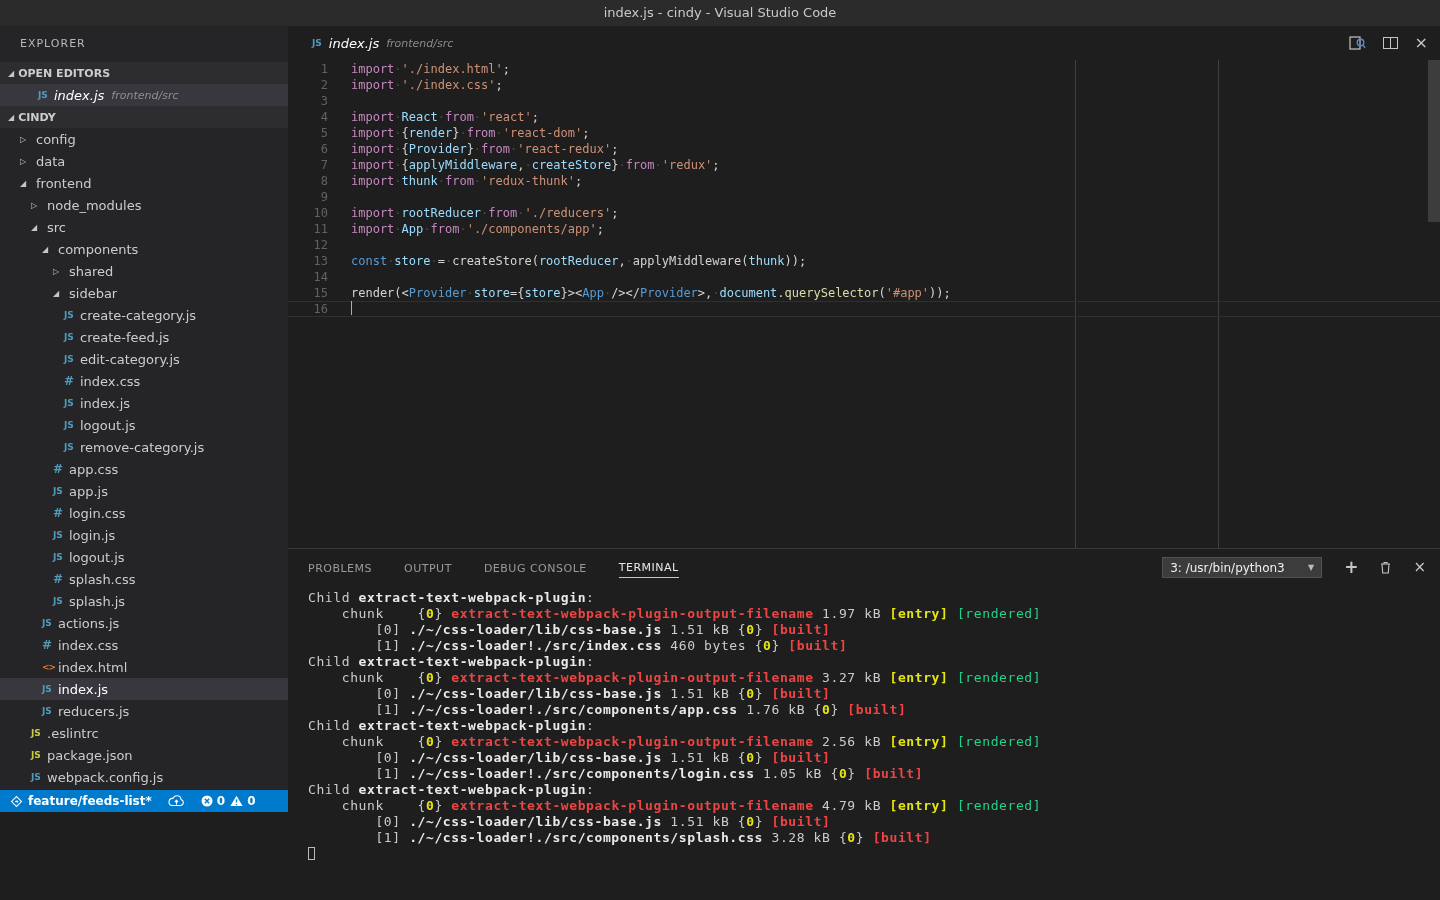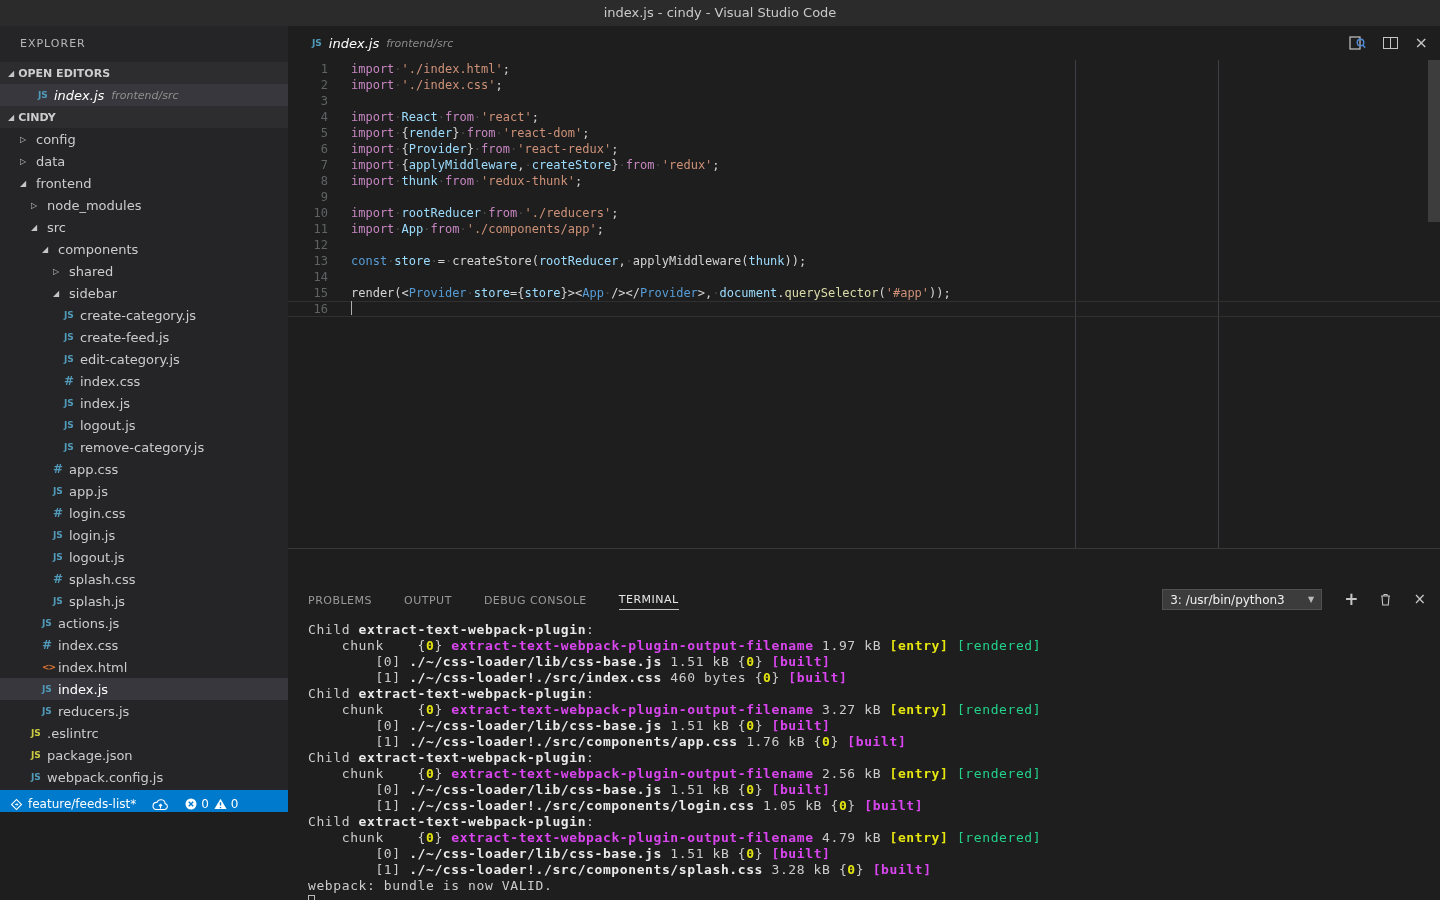--- a/index.html
+++ b/index.html
@@ -59,51 +59,51 @@
   .tk-fn  { color:#dcdcaa; }
   .tk-pl  { color:#d4d4d4; }
   .tk-tag { color:#569cd6; }
   .tk-ws  { color:#4a4a4a; }
   .caret { display:inline-block; width:1px; height:14px; background:#aeafad; vertical-align:-2px; }
   .scroll-thumb { position:absolute; right:0; top:0; width:12px; height:162px;
                   background:rgba(121,121,121,.35); cursor:pointer; }
 
   
   .panel { height:330px; background:#1e1e1e; border-top:1px solid #383838; }
-  .panel-header { height:37px; display:flex; align-items:center; padding:0 14px 0 20px;margin-top:32px; }
+  .panel-header { height:37px; display:flex; align-items:center; padding:0 14px 0 20px; }
   .panel-tab { font-size:11px; letter-spacing:.5px; color:#9a9a9a; margin-right:32px;
                padding:4px 0 3px; cursor:pointer; text-transform:uppercase; }
   .panel-tab.active { color:#e7e7e7; border-bottom:1px solid #c6c6c6; }
   .panel-right { margin-left:auto; display:flex; align-items:center; gap:22px; }
   .terminal-select { width:160px; height:21px; background:#3c3c3c; border:1px solid #515151;
                      color:#f0f0f0; font-size:12px; display:flex; align-items:center;
                      justify-content:space-between; padding:0 7px; cursor:pointer; }
   .terminal-select .dd-arrow { font-size:8px; color:#bbbbbb; }
   .p-icon { color:#c5c5c5; cursor:pointer; display:inline-flex; align-items:center; }
   .plus { font-size:17px; font-weight:bold; line-height:1; }
   .kill-x { font-size:15px; line-height:1; }
 
   .terminal-body { padding:4px 0 0 20px; font-family:"DejaVu Sans Mono", monospace;
                    font-size:13px; line-height:16px; letter-spacing:.6px; color:#cccccc;
                    height:292px; overflow:hidden; cursor:text; }
   .t-line { white-space:pre; height:16px; }
   .td { color:#cccccc; }
   .tb { color:#e9e9e9; font-weight:bold; }
   .tg { color:#23d18b; }
-  .tgb{ color:#d946ef; font-weight:bold; }
+  .tgb{ color:#ef4444; font-weight:bold; }
   .tyb{ color:#e5e510; font-weight:bold; }
   .t-caret { display:inline-block; width:7px; height:13px; border:1px solid #b9b9b9;
              vertical-align:-2px; }
 
   
   .statusbar { height:22px; background:#007acc; color:#ffffff; display:flex;
                align-items:center; font-size:12px; padding:0 10px; }
   .sb-left { display:flex; align-items:center; gap:16px; }
   .sb-right { margin-left:auto; display:flex; align-items:center; gap:16px; }
-  .sb-item { display:flex; align-items:flex-end; gap:5px; cursor:pointer; height:20px; }
+  .sb-item { display:flex; align-items:center; gap:5px; cursor:pointer; height:20px;font-weight:bold; }
   .sb-prob { display:flex; align-items:center; gap:4px; }
 </style>
 </head>
 <body>
 
 <div class="titlebar">index.js - cindy - Visual Studio Code</div>
 
 <div class="main">
 
   <div class="sidebar">
@@ -402,21 +402,20 @@
           <div class="t-line"><span class="td">        [0] </span><span class="tb">./~/css-loader/lib/css-base.js</span><span class="td"> 1.51 kB {</span><span class="tyb">0</span><span class="td">} </span><span class="tgb">[built]</span></div>
           <div class="t-line"><span class="td">        [1] </span><span class="tb">./~/css-loader!./src/components/app.css</span><span class="td"> 1.76 kB {</span><span class="tyb">0</span><span class="td">} </span><span class="tgb">[built]</span></div>
           <div class="t-line"><span class="td">Child </span><span class="tb">extract-text-webpack-plugin</span><span class="td">:</span></div>
           <div class="t-line"><span class="td">    chunk    {</span><span class="tyb">0</span><span class="td">} </span><span class="tgb">extract-text-webpack-plugin-output-filename</span><span class="td"> 2.56 kB </span><span class="tyb">[entry]</span><span class="td"> </span><span class="tg">[rendered]</span></div>
           <div class="t-line"><span class="td">        [0] </span><span class="tb">./~/css-loader/lib/css-base.js</span><span class="td"> 1.51 kB {</span><span class="tyb">0</span><span class="td">} </span><span class="tgb">[built]</span></div>
           <div class="t-line"><span class="td">        [1] </span><span class="tb">./~/css-loader!./src/components/login.css</span><span class="td"> 1.05 kB {</span><span class="tyb">0</span><span class="td">} </span><span class="tgb">[built]</span></div>
           <div class="t-line"><span class="td">Child </span><span class="tb">extract-text-webpack-plugin</span><span class="td">:</span></div>
           <div class="t-line"><span class="td">    chunk    {</span><span class="tyb">0</span><span class="td">} </span><span class="tgb">extract-text-webpack-plugin-output-filename</span><span class="td"> 4.79 kB </span><span class="tyb">[entry]</span><span class="td"> </span><span class="tg">[rendered]</span></div>
           <div class="t-line"><span class="td">        [0] </span><span class="tb">./~/css-loader/lib/css-base.js</span><span class="td"> 1.51 kB {</span><span class="tyb">0</span><span class="td">} </span><span class="tgb">[built]</span></div>
           <div class="t-line"><span class="td">        [1] </span><span class="tb">./~/css-loader!./src/components/splash.css</span><span class="td"> 3.28 kB {</span><span class="tyb">0</span><span class="td">} </span><span class="tgb">[built]</span></div>
-          <div class="t-line"><span class="td">webpack: bundle is now VALID.</span></div>
           <div class="t-line"><span class="t-caret"></span></div>
         </div>
     </div>
   </div>
 </div>
 
 <div class="statusbar">
   <div class="sb-left">
     <span class="sb-item">
       <span style="display:inline-flex;">

